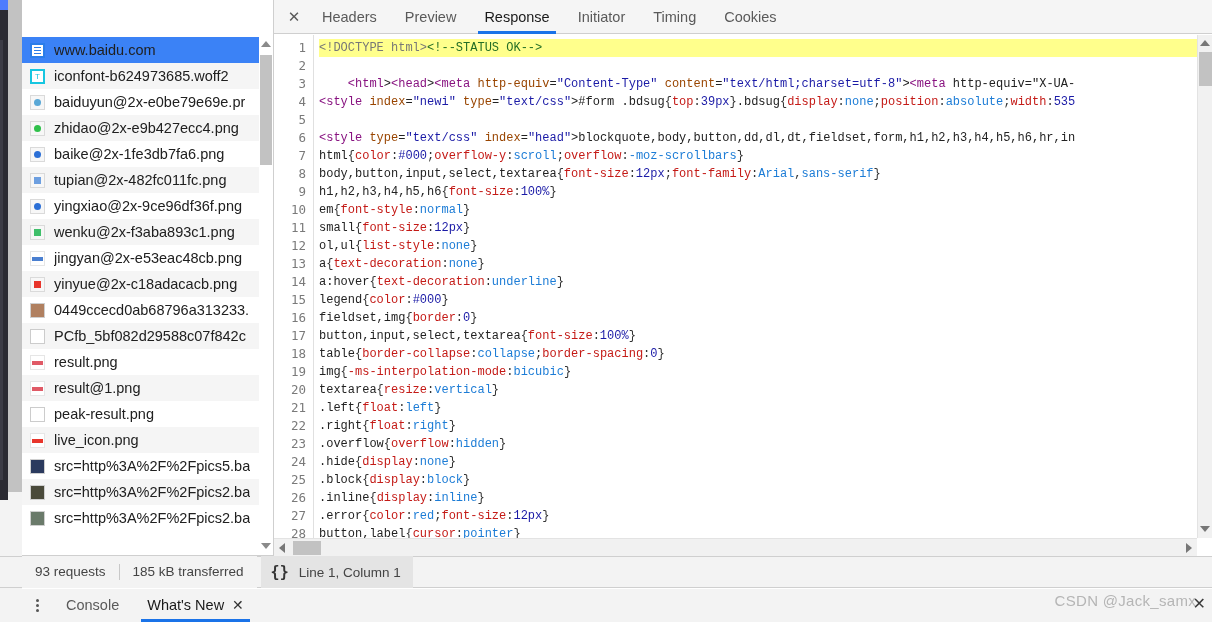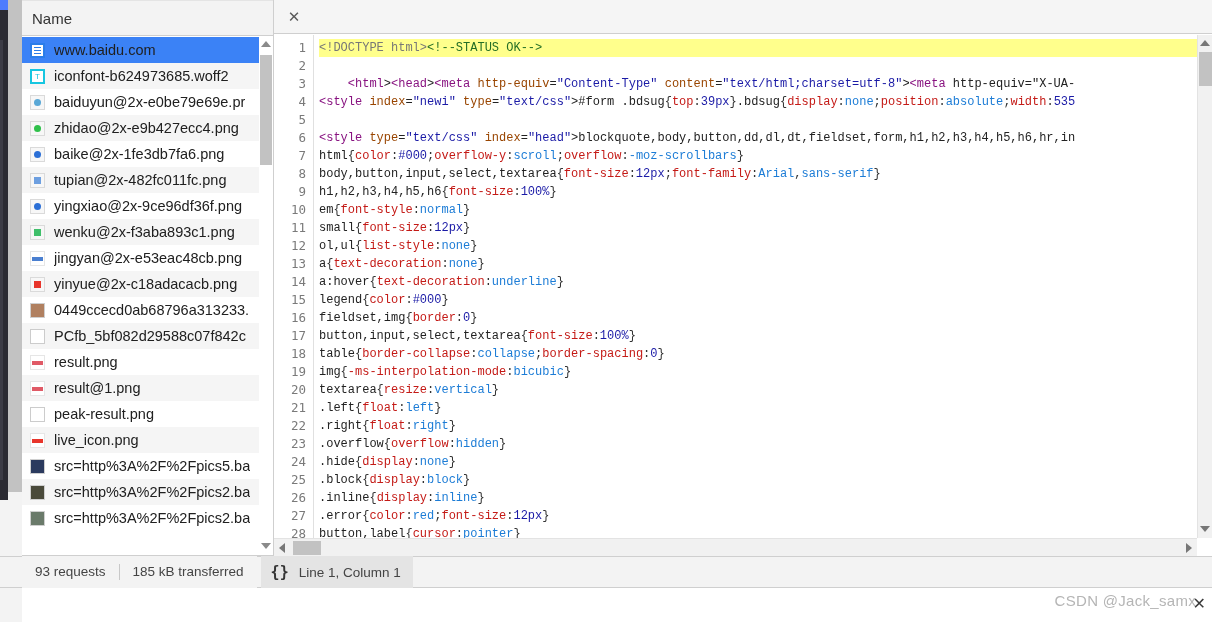--- a/index.html
+++ b/index.html
@@ -323,21 +323,20 @@
 
   <div class="left-edge">
     <div class="blue-tip"></div>
     <div class="dark-strip"></div>
     <div class="dark-strip2"></div>
     <div class="scroll-thumb"></div>
     <div class="down-arrow"></div>
   </div>
 
   <div class="filelist">
-    <div class="filelist-header">Name</div>
     <div class="filelist-body" id="filelist-body">
         <div class="file-row selected">
           <span class="ficon doc"></span>
           <span class="fname">www.baidu.com</span>
         </div>
         <div class="file-row">
           <span class="ficon font">T</span>
           <span class="fname">iconfont-b624973685.woff2</span>
         </div>
         <div class="file-row">
@@ -434,20 +433,28 @@
     <div class="filelist-scrollbar">
       <div class="up"></div>
       <div class="thumb"></div>
       <div class="dn"></div>
     </div>
   </div>
 
   <div class="detail">
     <div class="tabbar">
       <div class="tab-close">✕</div>
+      <div id="detail-tabs" style="display:flex;">
+          <div class="tab">Headers</div>
+          <div class="tab">Preview</div>
+          <div class="tab active">Response</div>
+          <div class="tab">Initiator</div>
+          <div class="tab">Timing</div>
+          <div class="tab">Cookies</div>
+        </div>
     </div>
 
     <div class="code-wrap">
       <div class="code-scrollport">
         <div class="gutter" id="gutter">
             <div class="ln">1</div>
             <div class="ln">2</div>
             <div class="ln">3</div>
             <div class="ln">4</div>
             <div class="ln">5</div>
@@ -524,17 +531,28 @@
       <div class="sb-item">93 requests</div>
       <div class="sb-sep"></div>
       <div class="sb-item">185 kB transferred</div>
     </div>
     <div class="sb-format">
       <span class="sb-braces">{}</span>
       <span class="sb-pos">Line 1, Column 1</span>
     </div>
   </div>
 
+  <div class="drawer">
+    <div class="kebab">
+      <i></i>
+        <i></i>
+        <i></i>
+    </div>
+    <div id="drawer-tabs" style="display:flex;">
+        <div class="dtab"><span>Console</span></div>
+        <div class="dtab active"><span>What's New</span><span class="x">✕</span></div>
+      </div>
+  </div>
 
   <div class="watermark">CSDN @Jack_samx</div>
   <div class="wm-x">✕</div>
 
 </div>
 
 </body></html>

